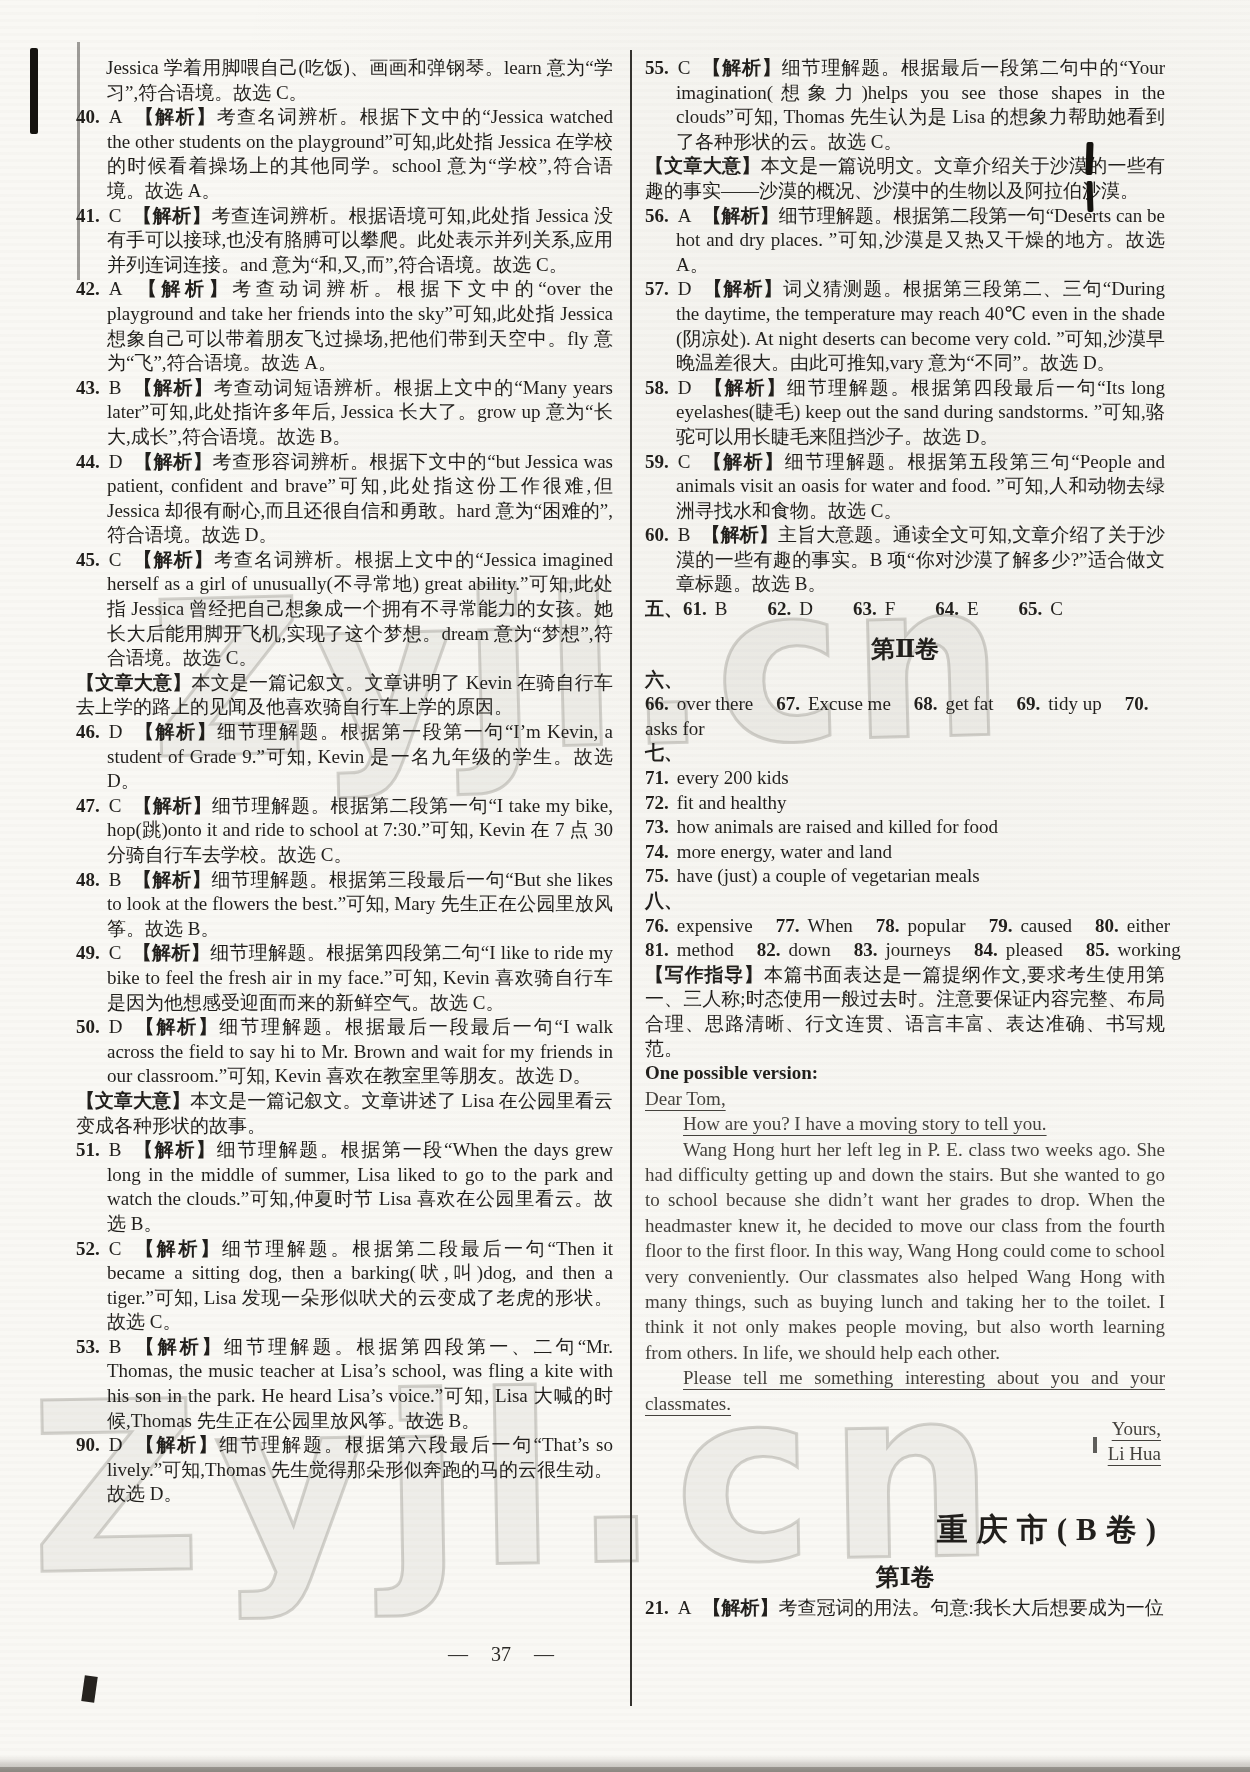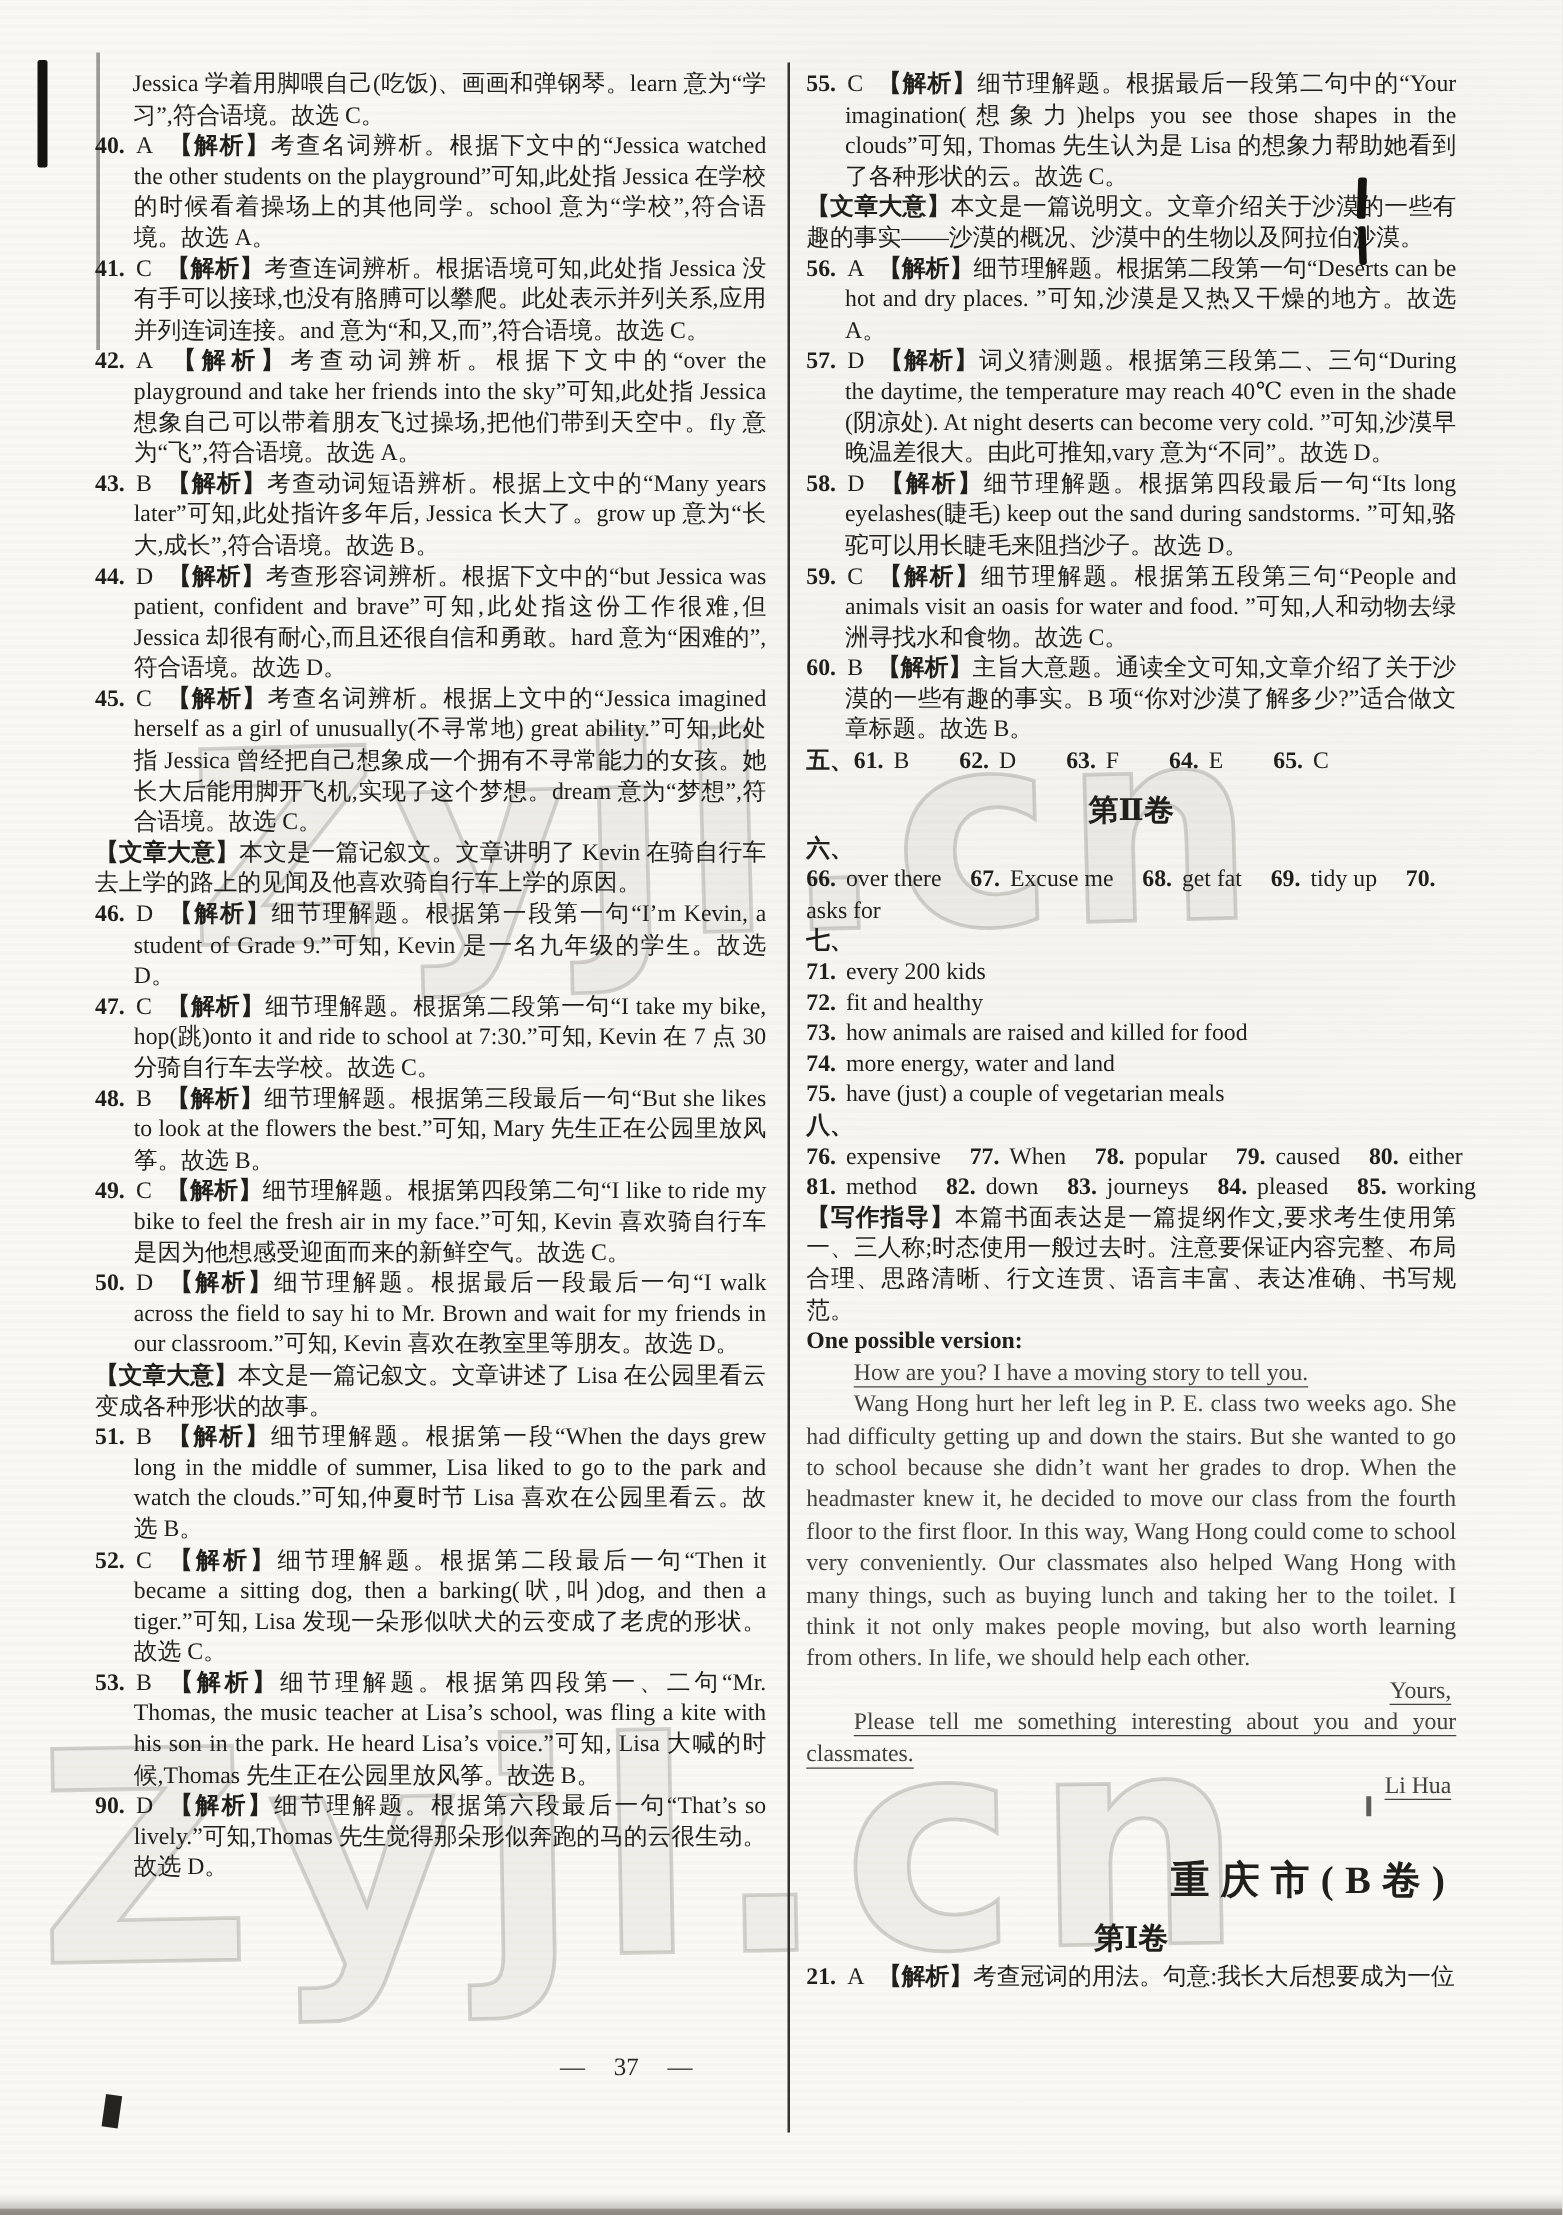--- a/index.html
+++ b/index.html
@@ -100,24 +100,25 @@
       <div class="para numline"><b class="num2">72.</b><span class="txt">fit and healthy</span></div>
       <div class="para numline"><b class="num2">73.</b><span class="txt">how animals are raised and killed for food</span></div>
       <div class="para numline"><b class="num2">74.</b><span class="txt">more energy, water and land</span></div>
       <div class="para numline"><b class="num2">75.</b><span class="txt">have (just) a couple of vegetarian meals</span></div>
       <div class="para sec"><b>八、</b></div>
       <div class="para row"><span class="pair"><b class="rn">76.</b><span class="rv">expensive</span></span><span class="pair"><b class="rn">77.</b><span class="rv">When</span></span><span class="pair"><b class="rn">78.</b><span class="rv">popular</span></span><span class="pair"><b class="rn">79.</b><span class="rv">caused</span></span><span class="pair"><b class="rn">80.</b><span class="rv">either</span></span></div>
       <div class="para row"><span class="pair"><b class="rn">81.</b><span class="rv">method</span></span><span class="pair"><b class="rn">82.</b><span class="rv">down</span></span><span class="pair"><b class="rn">83.</b><span class="rv">journeys</span></span><span class="pair"><b class="rn">84.</b><span class="rv">pleased</span></span><span class="pair"><b class="rn">85.</b><span class="rv">working</span></span></div>
       <div class="para flush"><b class="tag">【写作指导】</b><span class="txt">本篇书面表达是一篇提纲作文,要求考生使用第一、三人称;时态使用一般过去时。注意要保证内容完整、布局合理、思路清晰、行文连贯、语言丰富、表达准确、书写规范。</span></div>
       <div class="para boldline"><b>One possible version:</b></div>
       <div class="letter">
+        <div class="lline ul-line"><span>Dear Tom,</span></div>
         <div class="lline ul-line indent"><span>How are you? I have a moving story to tell you.</span></div>
         <div class="lline indent just"><span>Wang Hong hurt her left leg in P. E. class two weeks ago. She had difficulty getting up and down the stairs. But she wanted to go to school because she didn’t want her grades to drop. When the headmaster knew it, he decided to move our class from the fourth floor to the first floor. In this way, Wang Hong could come to school very conveniently. Our classmates also helped Wang Hong with many things, such as buying lunch and taking her to the toilet. I think it not only makes people moving, but also worth learning from others. In life, we should help each other.</span></div>
+        <div class="lline ul-line indent just"><span>Please tell me something interesting about you and your classmates.</span></div>
         <div class="lline ul-line right"><span>Yours,</span></div>
-        <div class="lline ul-line indent just"><span>Please tell me something interesting about you and your classmates.</span></div>
         <div class="lline ul-line right"><span>Li Hua</span></div>
       </div>
       <div class="h1"><span>重庆市(B卷)</span></div>
       <div class="h2"><span>第Ⅰ卷</span></div>
       <div class="para qa"><b class="num">21.</b><span class="ans">A</span><b class="tag">【解析】</b><span class="txt">考查冠词的用法。句意:我长大后想要成为一位</span></div>
     </div>
 
   <div id="footer">— 37 —</div>
 
   <div class="artifact" id="art-topleft"></div>

